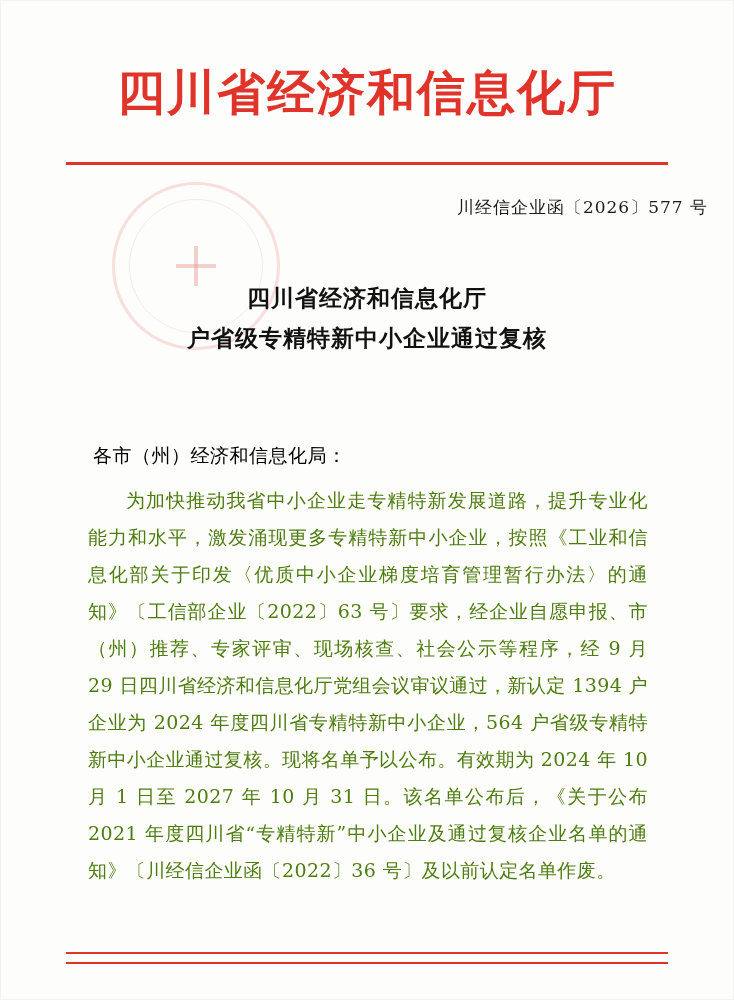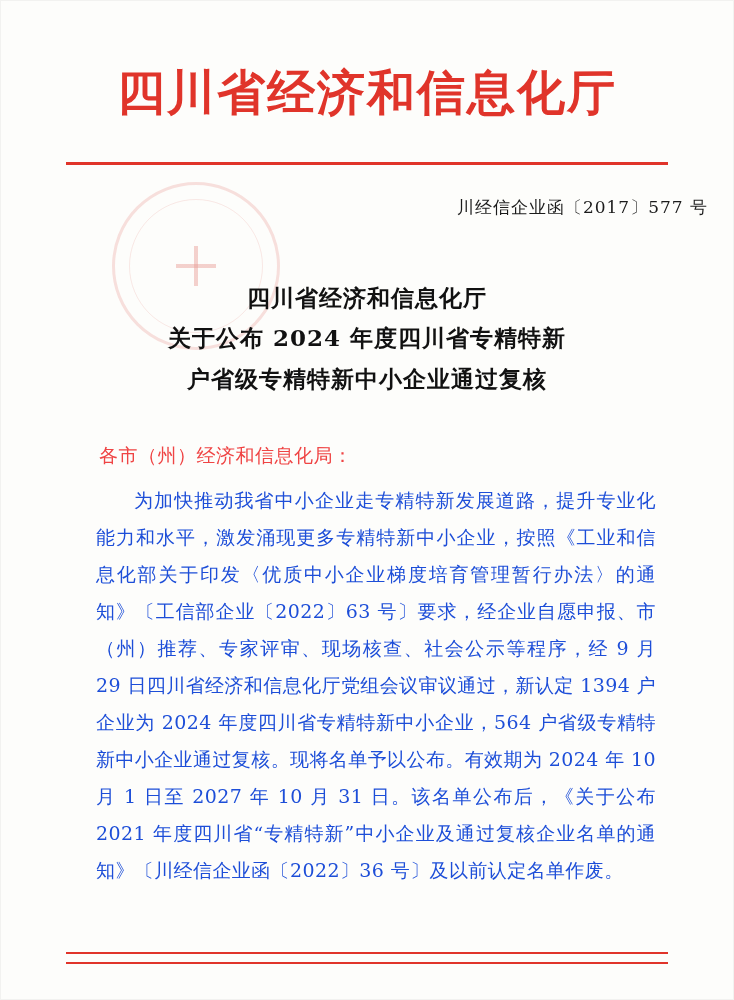--- a/index.html
+++ b/index.html
@@ -96,32 +96,32 @@
     color: #111;
     letter-spacing: 1px;
     font-family: "DejaVu Serif", "Liberation Serif", serif;
   }
   .doc-title div { white-space: nowrap; }
 
   
   .salutation {
     position: absolute;
     top: 443px;
-    left: 99px;
+    left: 93px;
     font-size: 19px;
-    color: #ef4444;
+    color: #000000;
     letter-spacing: 0.5px;
   }
   .body-text {
     position: absolute;
     top: 482px;
-    left: 96px;
+    left: 88px;
     width: 560px;
     font-size: 19px;
-    color: #1d4ed8;
+    color: #4d7c0f;
     line-height: 1.95;
     text-align: justify;
     text-indent: 2em;
     letter-spacing: 0.4px;
   }
 
   
   .rule {
     position: absolute;
     left: 66px;
@@ -145,29 +145,28 @@
 <body>
 
 <div class="page">
 
   <div class="letterhead">
     <div class="letterhead-title">四川省经济和信息化厅</div>
   </div>
 
   <div class="rule top"></div>
 
-  <div class="doc-number">川经信企业函〔2017〕577 号</div>
+  <div class="doc-number">川经信企业函〔2026〕577 号</div>
 
   <div class="seal">
     <div class="seal-inner"></div>
   </div>
 
   <div class="doc-title">
     <div>四川省经济和信息化厅</div>
-    <div>关于公布 2024 年度四川省专精特新</div>
     <div>户省级专精特新中小企业通过复核</div>
   </div>
 
   <div class="salutation">各市（州）经济和信息化局：</div>
 
   <div class="body-text">为加快推动我省中小企业走专精特新发展道路，提升专业化能力和水平，激发涌现更多专精特新中小企业，按照《工业和信息化部关于印发〈优质中小企业梯度培育管理暂行办法〉的通知》〔工信部企业〔2022〕63 号〕要求，经企业自愿申报、市（州）推荐、专家评审、现场核查、社会公示等程序，经 9 月 29 日四川省经济和信息化厅党组会议审议通过，新认定 1394 户企业为 2024 年度四川省专精特新中小企业，564 户省级专精特新中小企业通过复核。现将名单予以公布。有效期为 2024 年 10 月 1 日至 2027 年 10 月 31 日。该名单公布后，《关于公布 2021 年度四川省“专精特新”中小企业及通过复核企业名单的通知》〔川经信企业函〔2022〕36 号〕及以前认定名单作废。</div>
 
   <div class="rule bottom-1"></div>
   <div class="rule bottom-2"></div>
 

